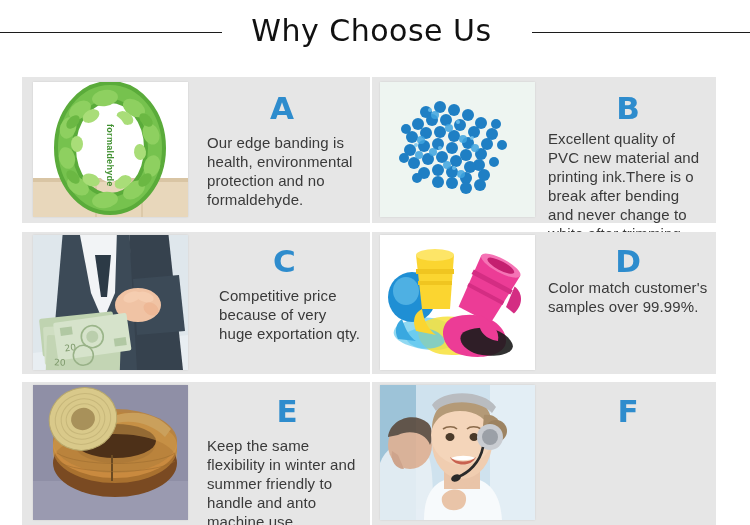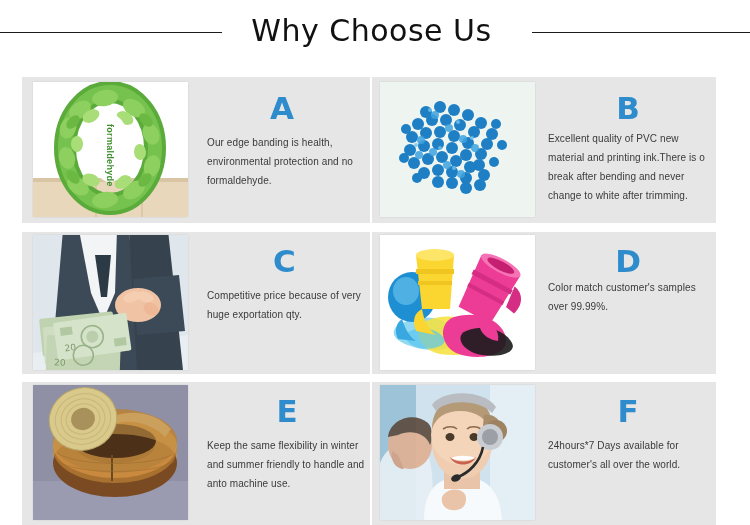--- a/index.html
+++ b/index.html
@@ -50,21 +50,21 @@
   .letter{
     font-family:"DejaVu Sans", sans-serif;
     font-size:31px;line-height:34px;
     font-weight:700;
     color:#2e8ccd;
     text-align:center;
     letter-spacing:0px;
   }
   .body{
     font-family:"Liberation Sans", sans-serif;
-    font-size:10px;
+    font-size:15px;
     line-height:19px;
     color:#3a3a3a;
     letter-spacing:.1px;
   }
   
   .col-l{left:22px;}
   .col-r{left:372px;}
   .col-l .panel{left:0;width:348px;}
   .col-r .panel{left:0;width:344px;}
   .row1{top:15px;}
@@ -252,21 +252,21 @@
           </g>
           <g transform="rotate(2 14 100)">
             <circle cx="51" cy="119" r="10" fill="none" stroke="#98b187" stroke-width="1.5"></circle>
             <text x="22" y="130" font-family="DejaVu Sans, sans-serif" font-size="9" fill="#7e9a6c">20</text>
           </g>
         </g>
       </svg>
     </div>
     <div class="txt" style="left:185px;top:12px;width:155px;">
       <div class="letter">C</div>
-      <div class="body" style="margin-top:8px;">Competitive price because of very huge exportation qty.</div>
+      <div class="body" style="margin-top:8px;margin-left:12px;">Competitive price because of very huge exportation qty.</div>
     </div>
   </div>
 
   <div class="cell col-r row2">
     <div class="panel" style="top:0;height:142px;"></div>
     <div class="photo" style="left:8px;top:3px;width:155px;height:135px;">
       <svg viewBox="0 0 155 135" preserveAspectRatio="none" aria-hidden="true">
         <rect x="0" y="0" width="155" height="135" fill="#ffffff"></rect>
         <path d="M16 92 C36 78 62 80 74 94 C88 110 64 118 42 114 C22 110 8 102 16 92 Z" fill="#7fd2f0" opacity=".85"></path>
         <path d="M46 86 C70 76 96 84 104 100 C112 116 78 124 56 118 C38 112 32 94 46 86 Z" fill="#f7e03a" opacity=".85"></path>
@@ -376,17 +376,16 @@
           <circle cx="110" cy="52" r="13" fill="#c9ccd1"></circle>
           <circle cx="110" cy="52" r="8" fill="#9ba0a7"></circle>
           <path d="M103 62 C100 78 88 88 78 92" stroke="#2a2a2a" stroke-width="2.6" fill="none"></path>
           <ellipse cx="76" cy="93" rx="5" ry="3.5" fill="#2a2a2a" transform="rotate(-20 76 93)"></ellipse>
           <path d="M62 112 C66 104 78 102 84 108 C88 112 86 122 80 124 C70 128 60 122 62 112 Z" fill="#e9c4a8"></path>
         </g>
       </svg>
     </div>
     <div class="txt" style="left:176px;top:12px;width:160px;">
       <div class="letter">F</div>
-      <div class="body" style="margin-top:8px;">24hours*7 Days available for customer's all over the world.</div>
     </div>
   </div>
 
 </div>
 
 </body></html>

